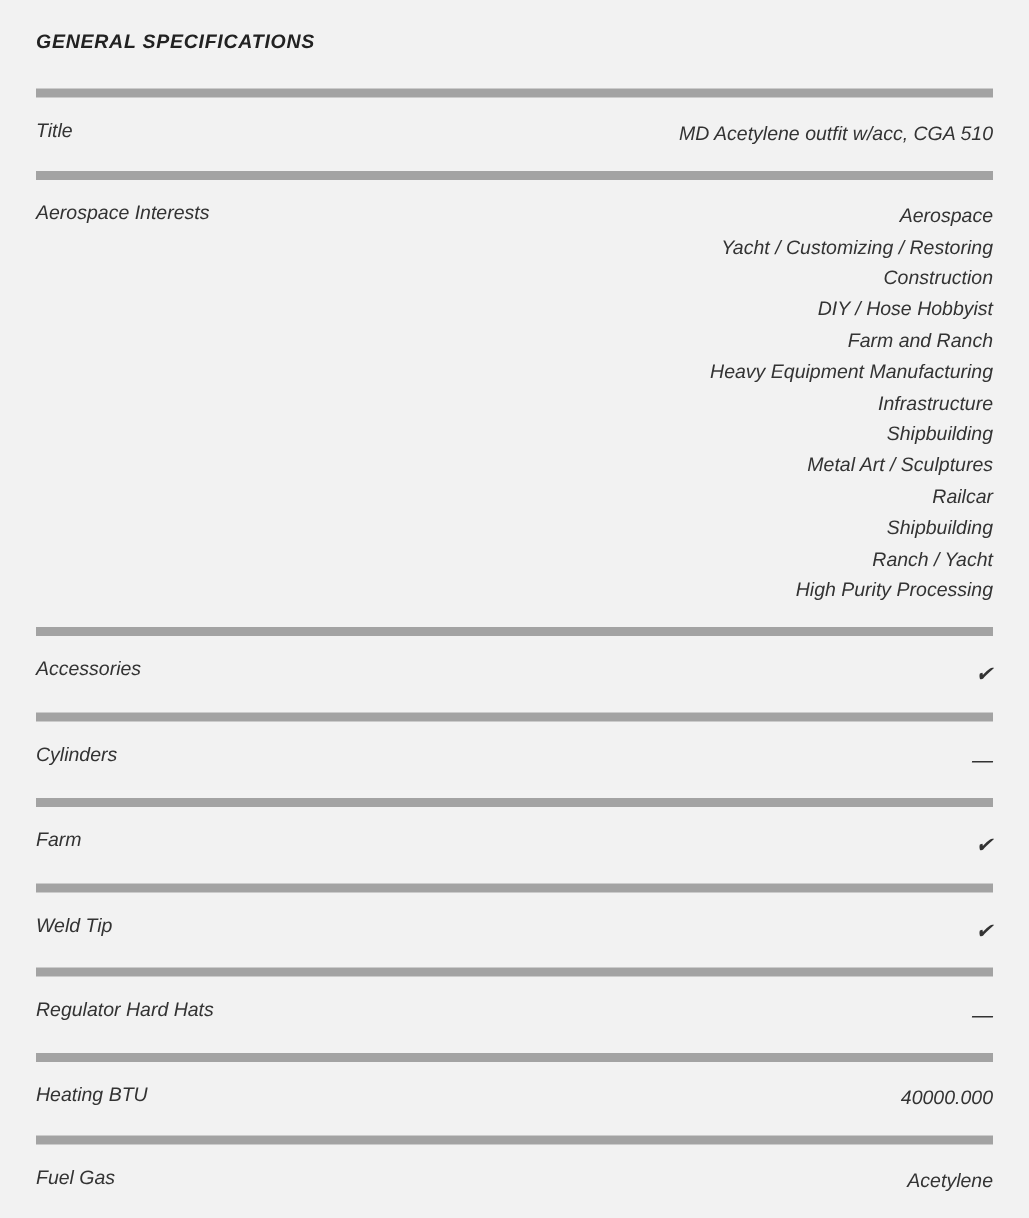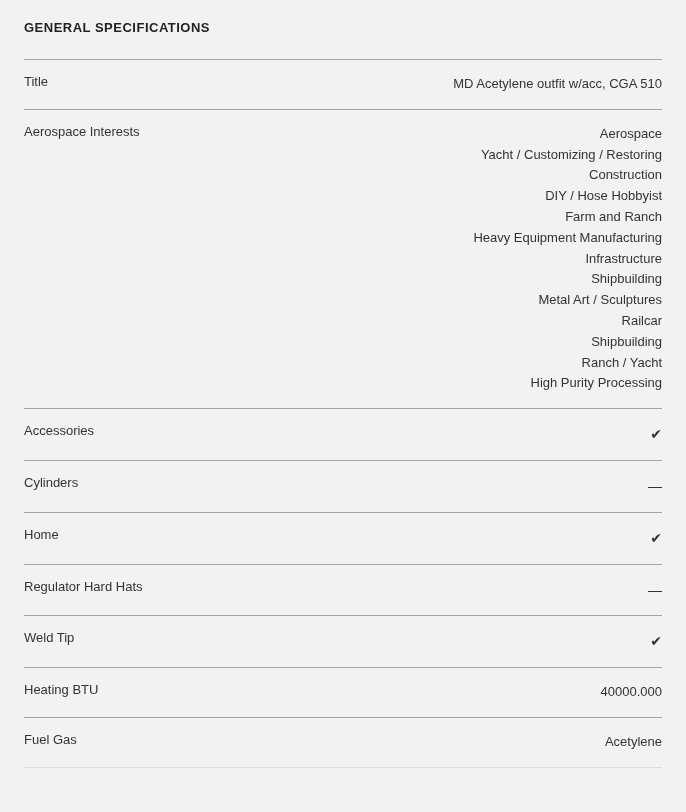--- a/index.html
+++ b/index.html
@@ -1,18 +1,19 @@
 <!DOCTYPE html>
 <html><head>
   <meta charset="utf-8">
   <style>
     * {
       margin: 0;
       padding: 0;
       box-sizing: border-box;
+      font-style: italic;
     }
 
     body {
       background-color: #f2f2f2;
       font-family: Arial, Helvetica, sans-serif;
       font-size: 14px;
       color: #333;
       padding: 20px 24px;
       width: 686px;
       min-height: 812px;
@@ -25,21 +26,21 @@
       letter-spacing: 0.5px;
       margin-bottom: 24px;
     }
 
     .spec-table {
       width: 100%;
       border-collapse: collapse;
     }
 
     .spec-table tr {
-      border-top: 1px solid #a3a3a3;
+      border-top: 6px solid #a3a3a3;
     }
 
     .spec-table tr:last-child {
       border-bottom: 1px solid #ddd;
     }
 
     .spec-table td {
       padding: 14px 0;
       vertical-align: top;
     }
@@ -101,30 +102,30 @@
       </tr>
       <tr>
         <td class="label">Accessories</td>
         <td class="value"><span class="check-mark">✔</span></td>
       </tr>
       <tr>
         <td class="label">Cylinders</td>
         <td class="value"><span class="dash">—</span></td>
       </tr>
       <tr>
-        <td class="label">Home</td>
+        <td class="label">Farm</td>
+        <td class="value"><span class="check-mark">✔</span></td>
+      </tr>
+      <tr>
+        <td class="label">Weld Tip</td>
         <td class="value"><span class="check-mark">✔</span></td>
       </tr>
       <tr>
         <td class="label">Regulator Hard Hats</td>
         <td class="value"><span class="dash">—</span></td>
-      </tr>
-      <tr>
-        <td class="label">Weld Tip</td>
-        <td class="value"><span class="check-mark">✔</span></td>
       </tr>
       <tr>
         <td class="label">Heating BTU</td>
         <td class="value">40000.000</td>
       </tr>
       <tr>
         <td class="label">Fuel Gas</td>
         <td class="value">Acetylene</td>
       </tr>
     </tbody>

